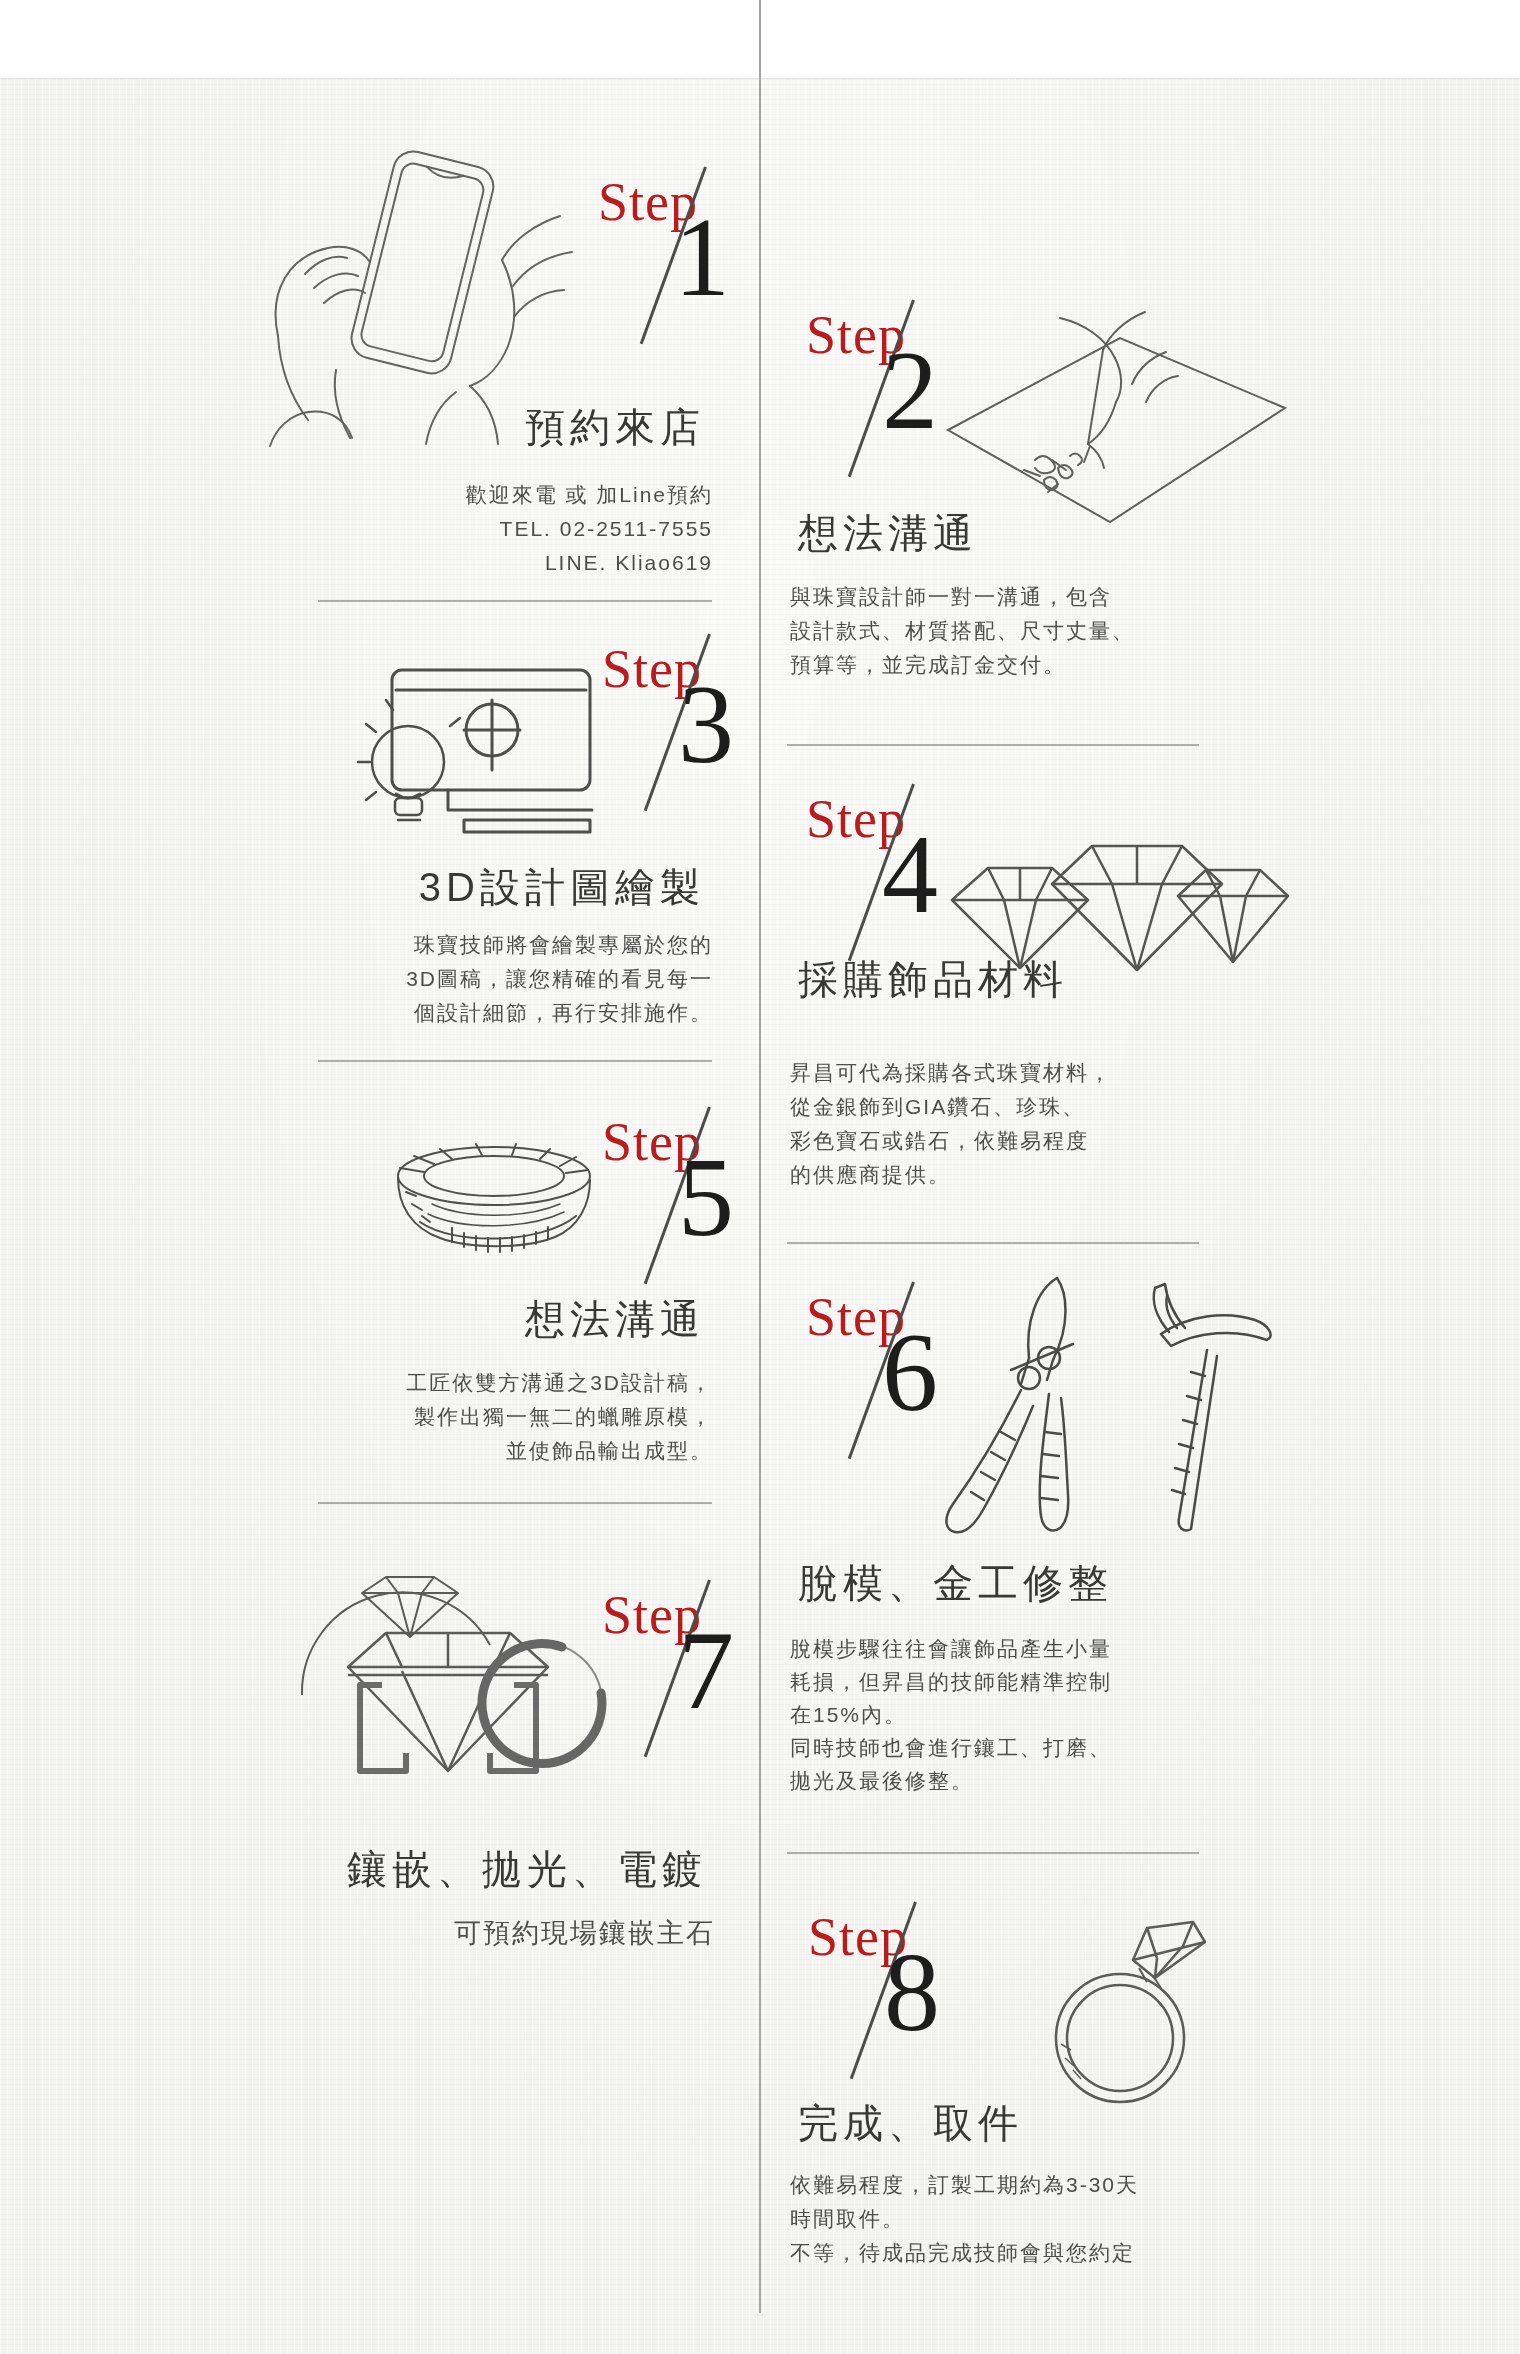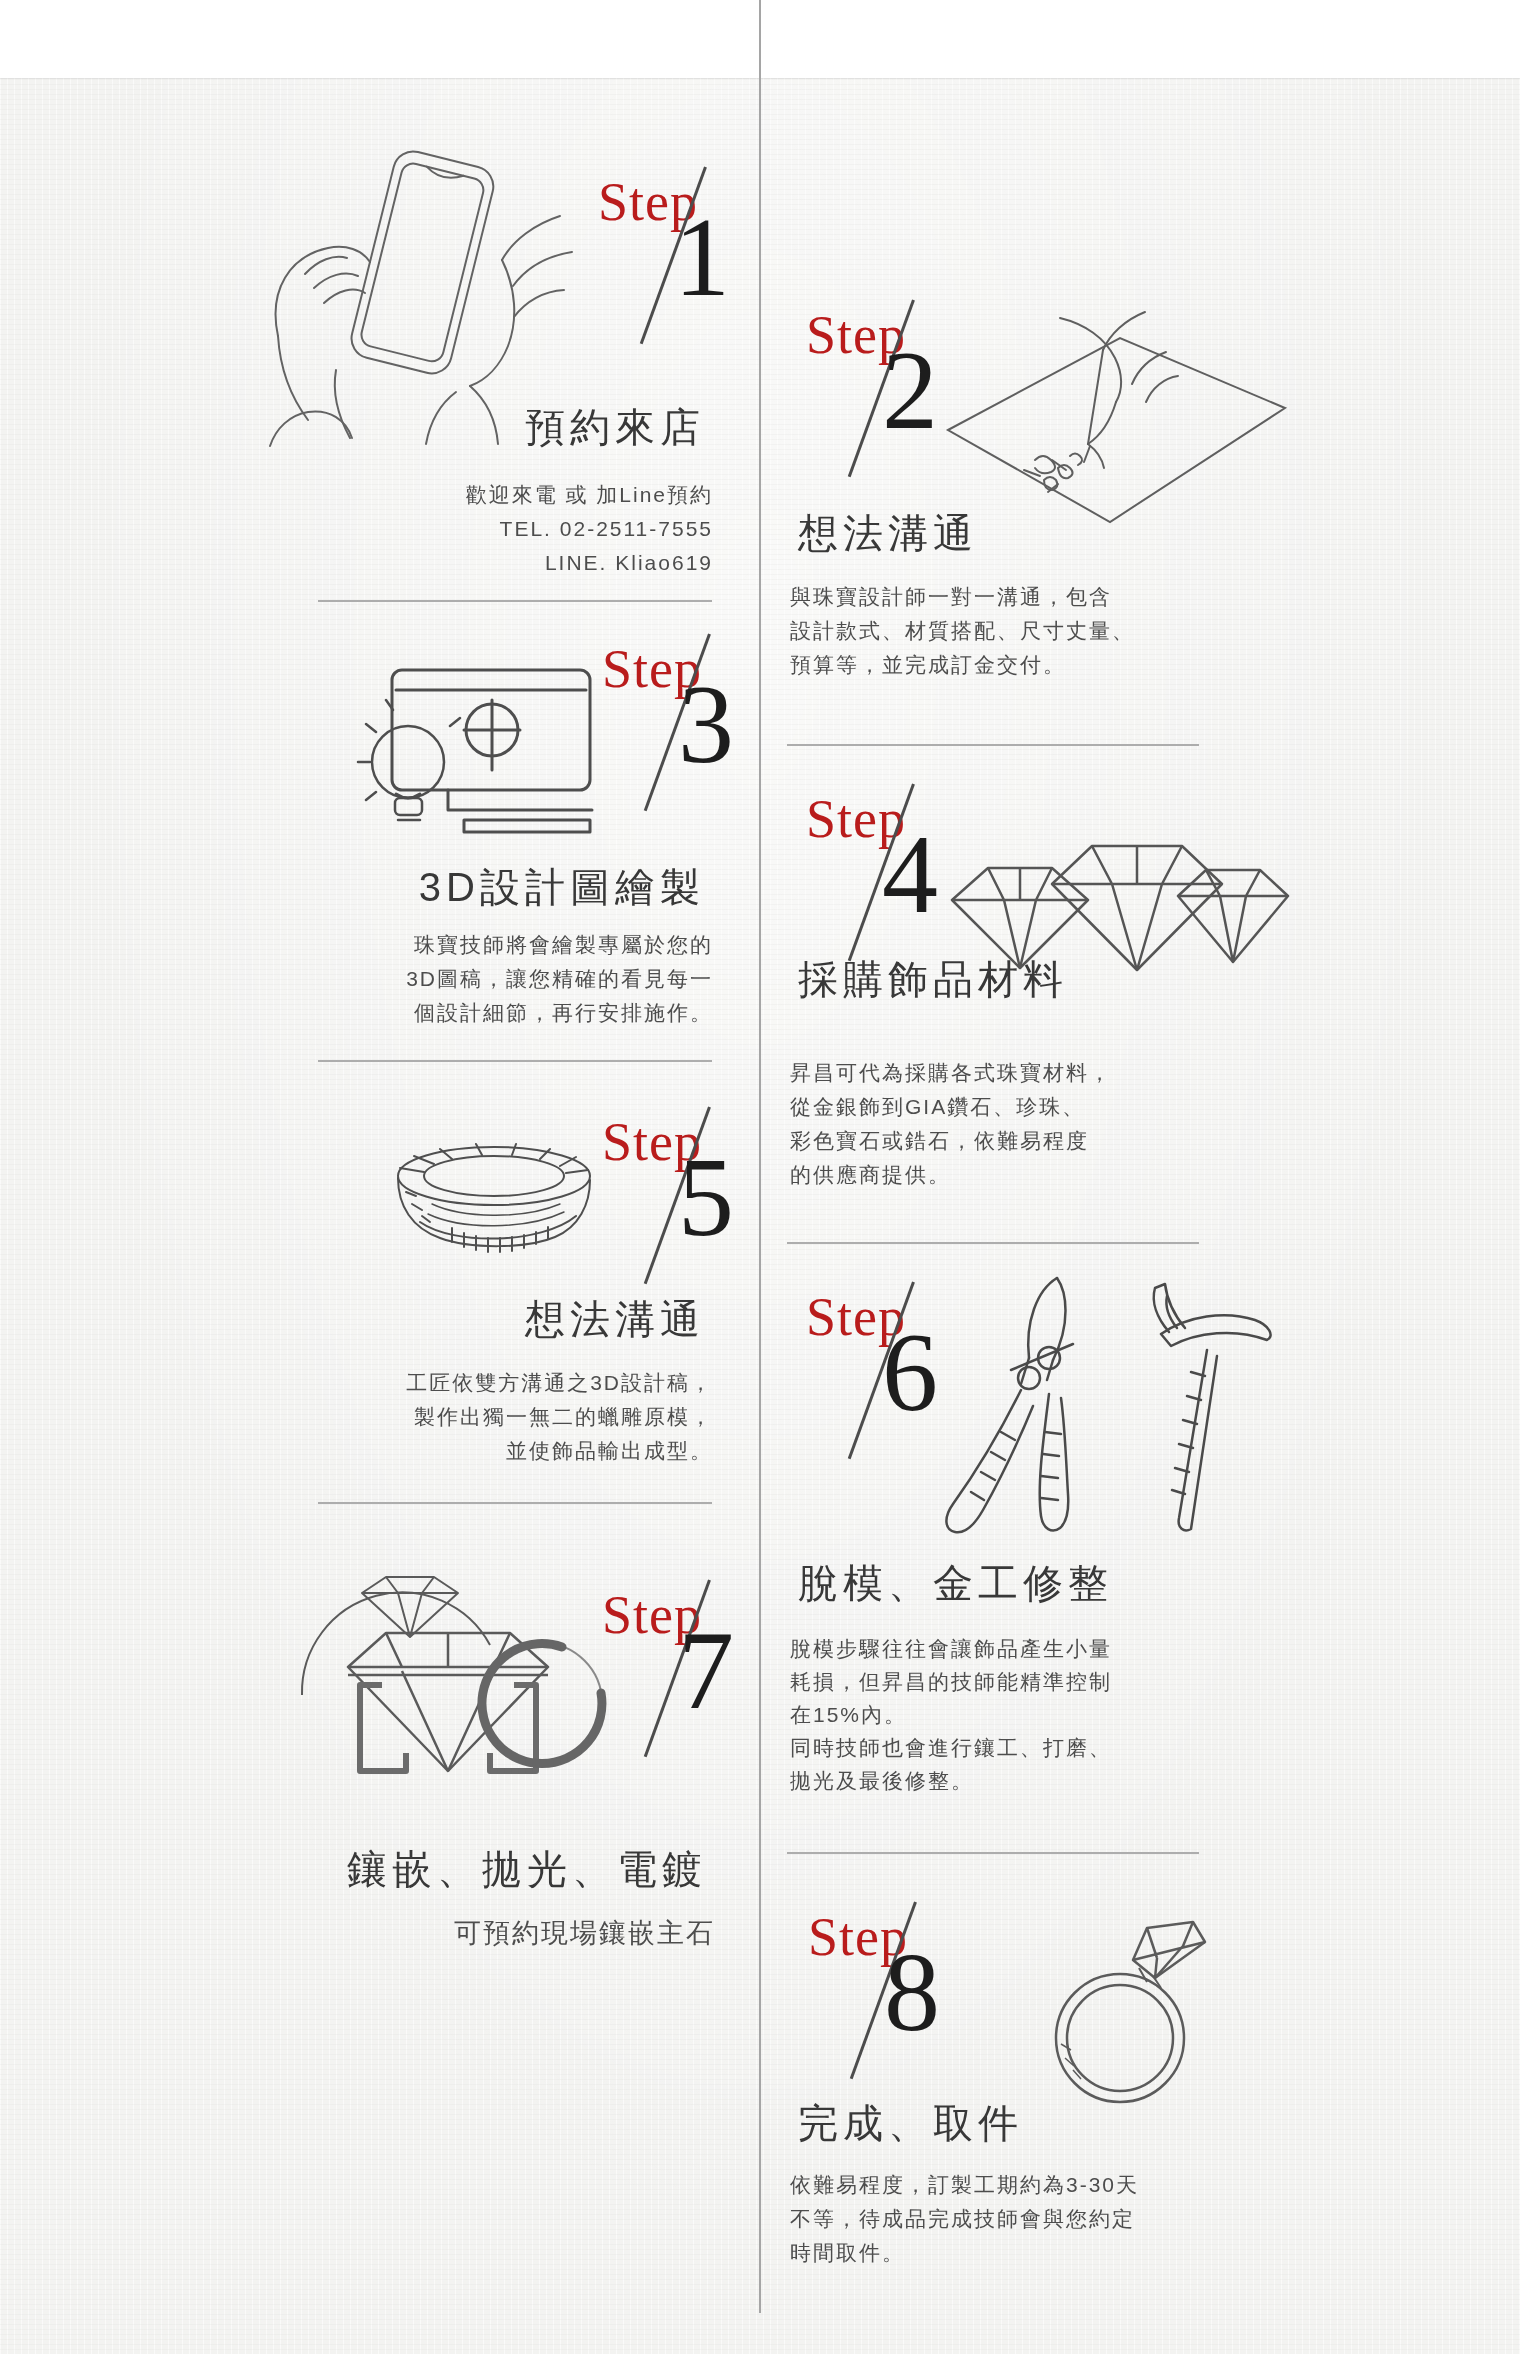--- a/index.html
+++ b/index.html
@@ -283,17 +283,17 @@
         <circle cx="85" cy="118" r="53"></circle>
         <path d="M98 40 L112 8 L158 2 L170 22 L120 58 Z"></path>
         <path d="M98 40 L170 22 M112 8 L122 38 M158 2 L148 26 M122 38 L120 58 M148 26 L120 58"></path>
         <path d="M118 56 L126 68 M104 48 L112 62" stroke-width="2"></path>
         <path d="M38 150 l8 9 M30 138 l9 8 M26 124 l10 6" stroke-width="1.5"></path>
       </g>
     </svg>
     <h2 class="title" style="left:790px;top:2092px">完成、取件</h2>
     <div class="body" style="left:790px;top:2168px">
       <div>依難易程度，訂製工期約為3-30天</div>
+      <div>時間取件。</div>
       <div>不等，待成品完成技師會與您約定</div>
-      <div>時間取件。</div>
     </div>
   </section>
 </div>
 
 </body></html>

